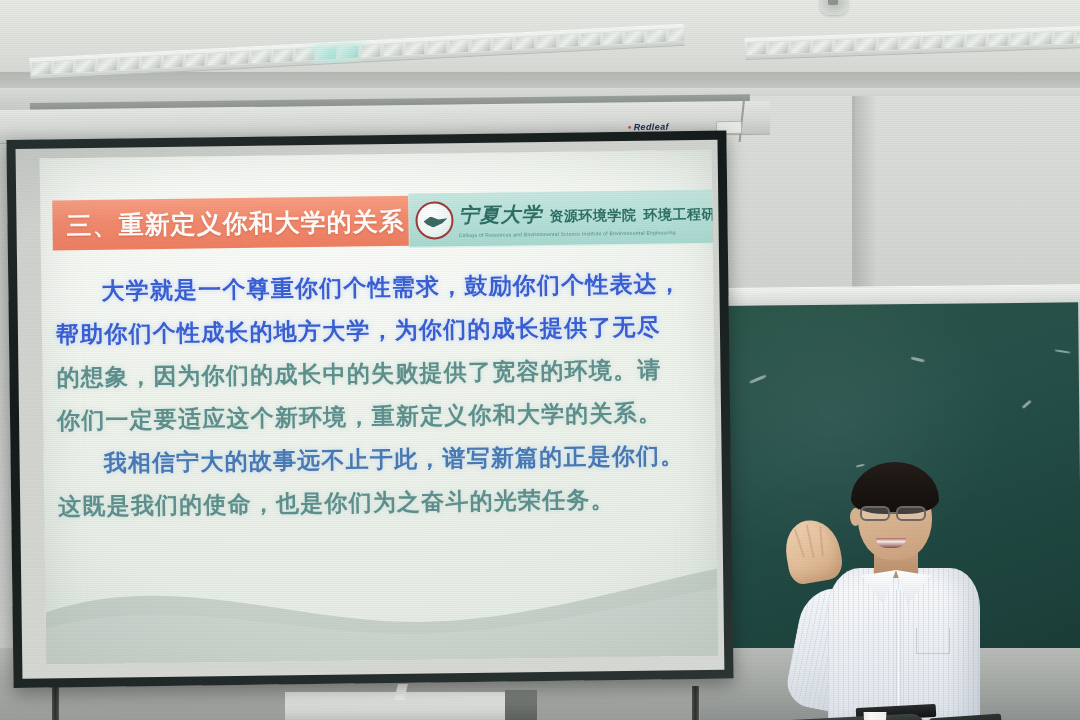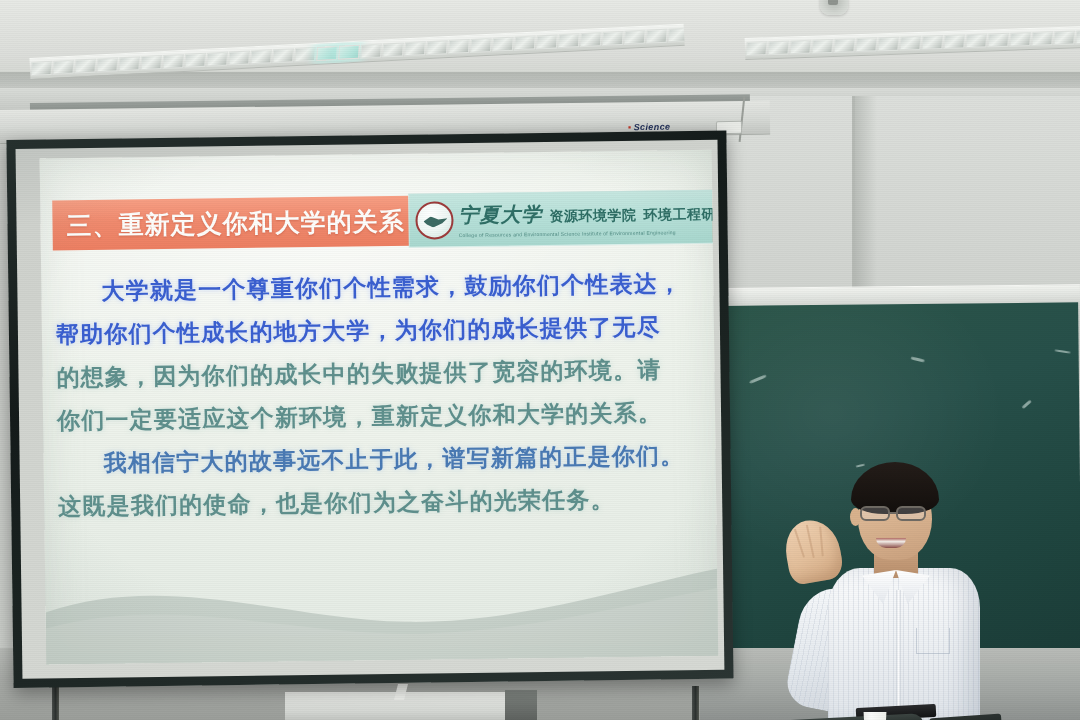--- a/index.html
+++ b/index.html
@@ -410,21 +410,21 @@
   <div class="ceiling-sensor"></div>
 
   <div class="beam"></div>
   <div class="wall-right"></div>
   <div class="wall-col-shadow"></div>
   <div class="wall-col-edge"></div>
 
   <div class="valance-inner"></div>
   <div class="valance"></div>
   <div class="cable"></div>
-  <div class="brand"><span class="dot">▪</span><span>Science</span></div>
+  <div class="brand"><span class="dot">▪</span><span>Redleaf</span></div>
   <div class="valance-plate"></div>
 
   <div class="board-frame-top"></div>
   <div class="chalkboard">
     <div class="chalk" style="left:24px;top:72px;width:18px;height:3px;transform:rotate(-22deg)"></div>
     <div class="chalk" style="left:186px;top:54px;width:14px;height:3px;transform:rotate(14deg)"></div>
     <div class="chalk" style="left:296px;top:100px;width:11px;height:3px;transform:rotate(-40deg)"></div>
     <div class="chalk" style="left:330px;top:48px;width:16px;height:2px;transform:rotate(9deg)"></div>
     <div class="chalk" style="left:130px;top:160px;width:9px;height:2px;transform:rotate(-12deg)"></div>
   </div>

